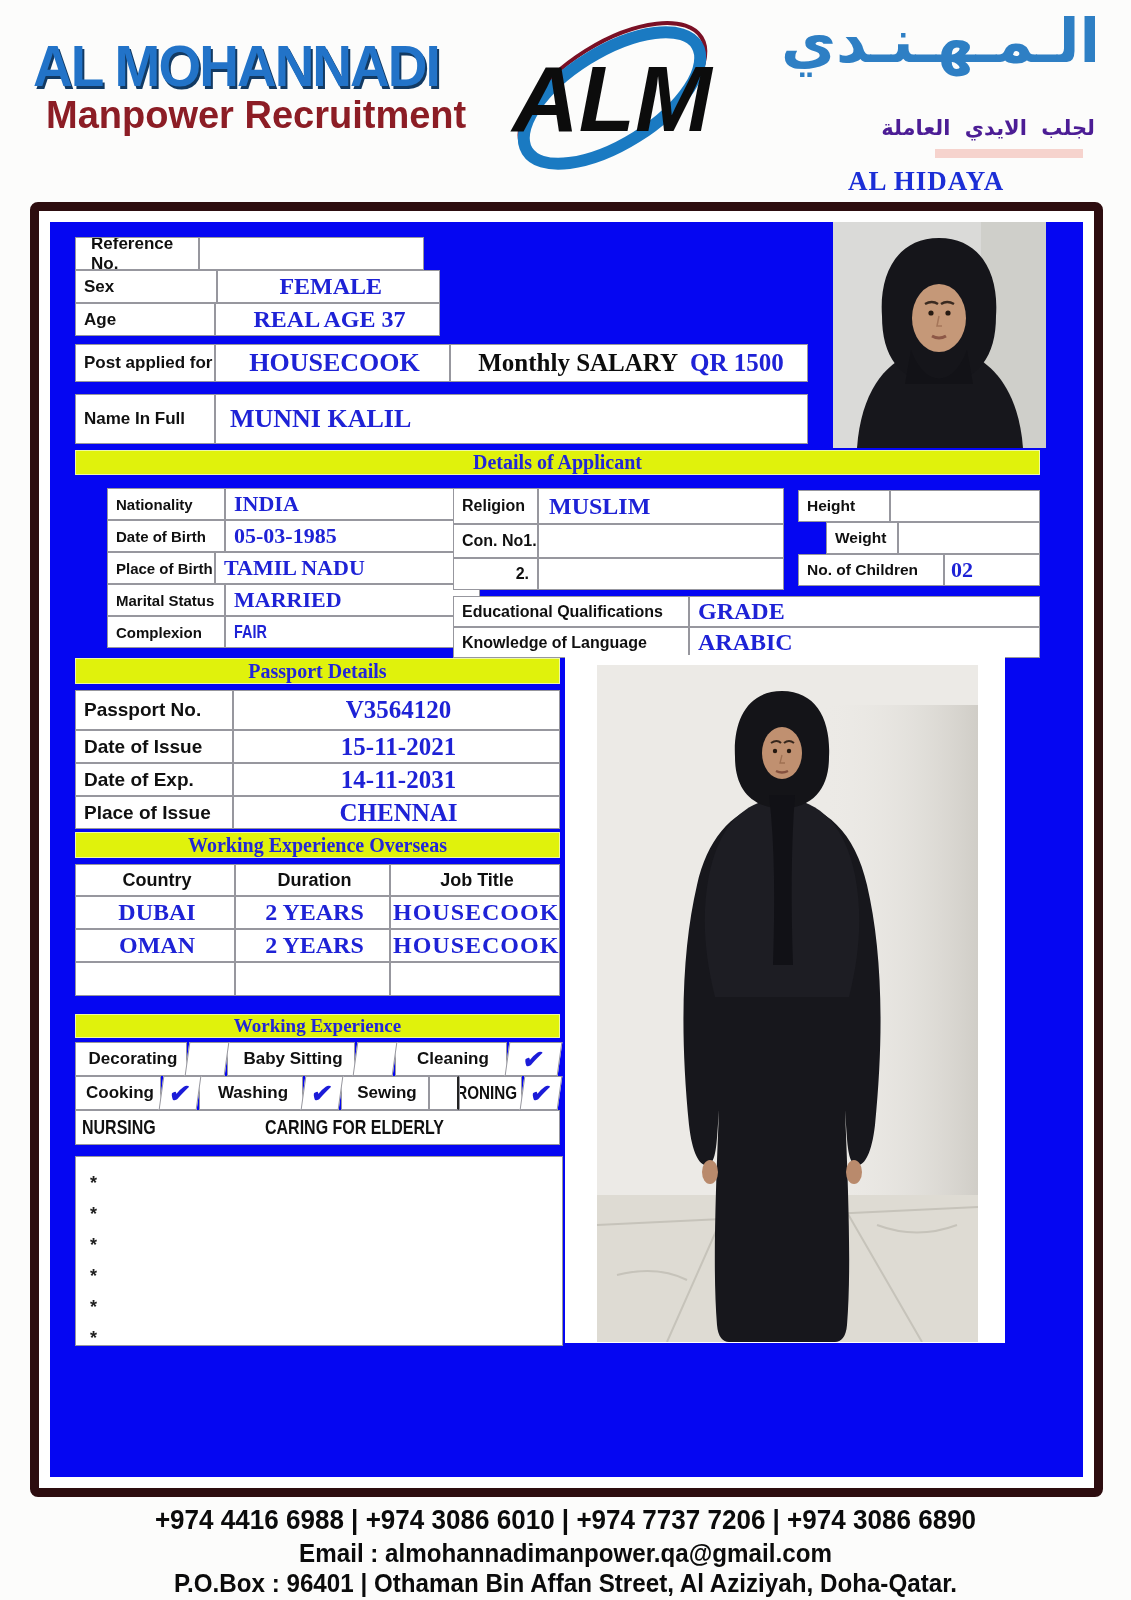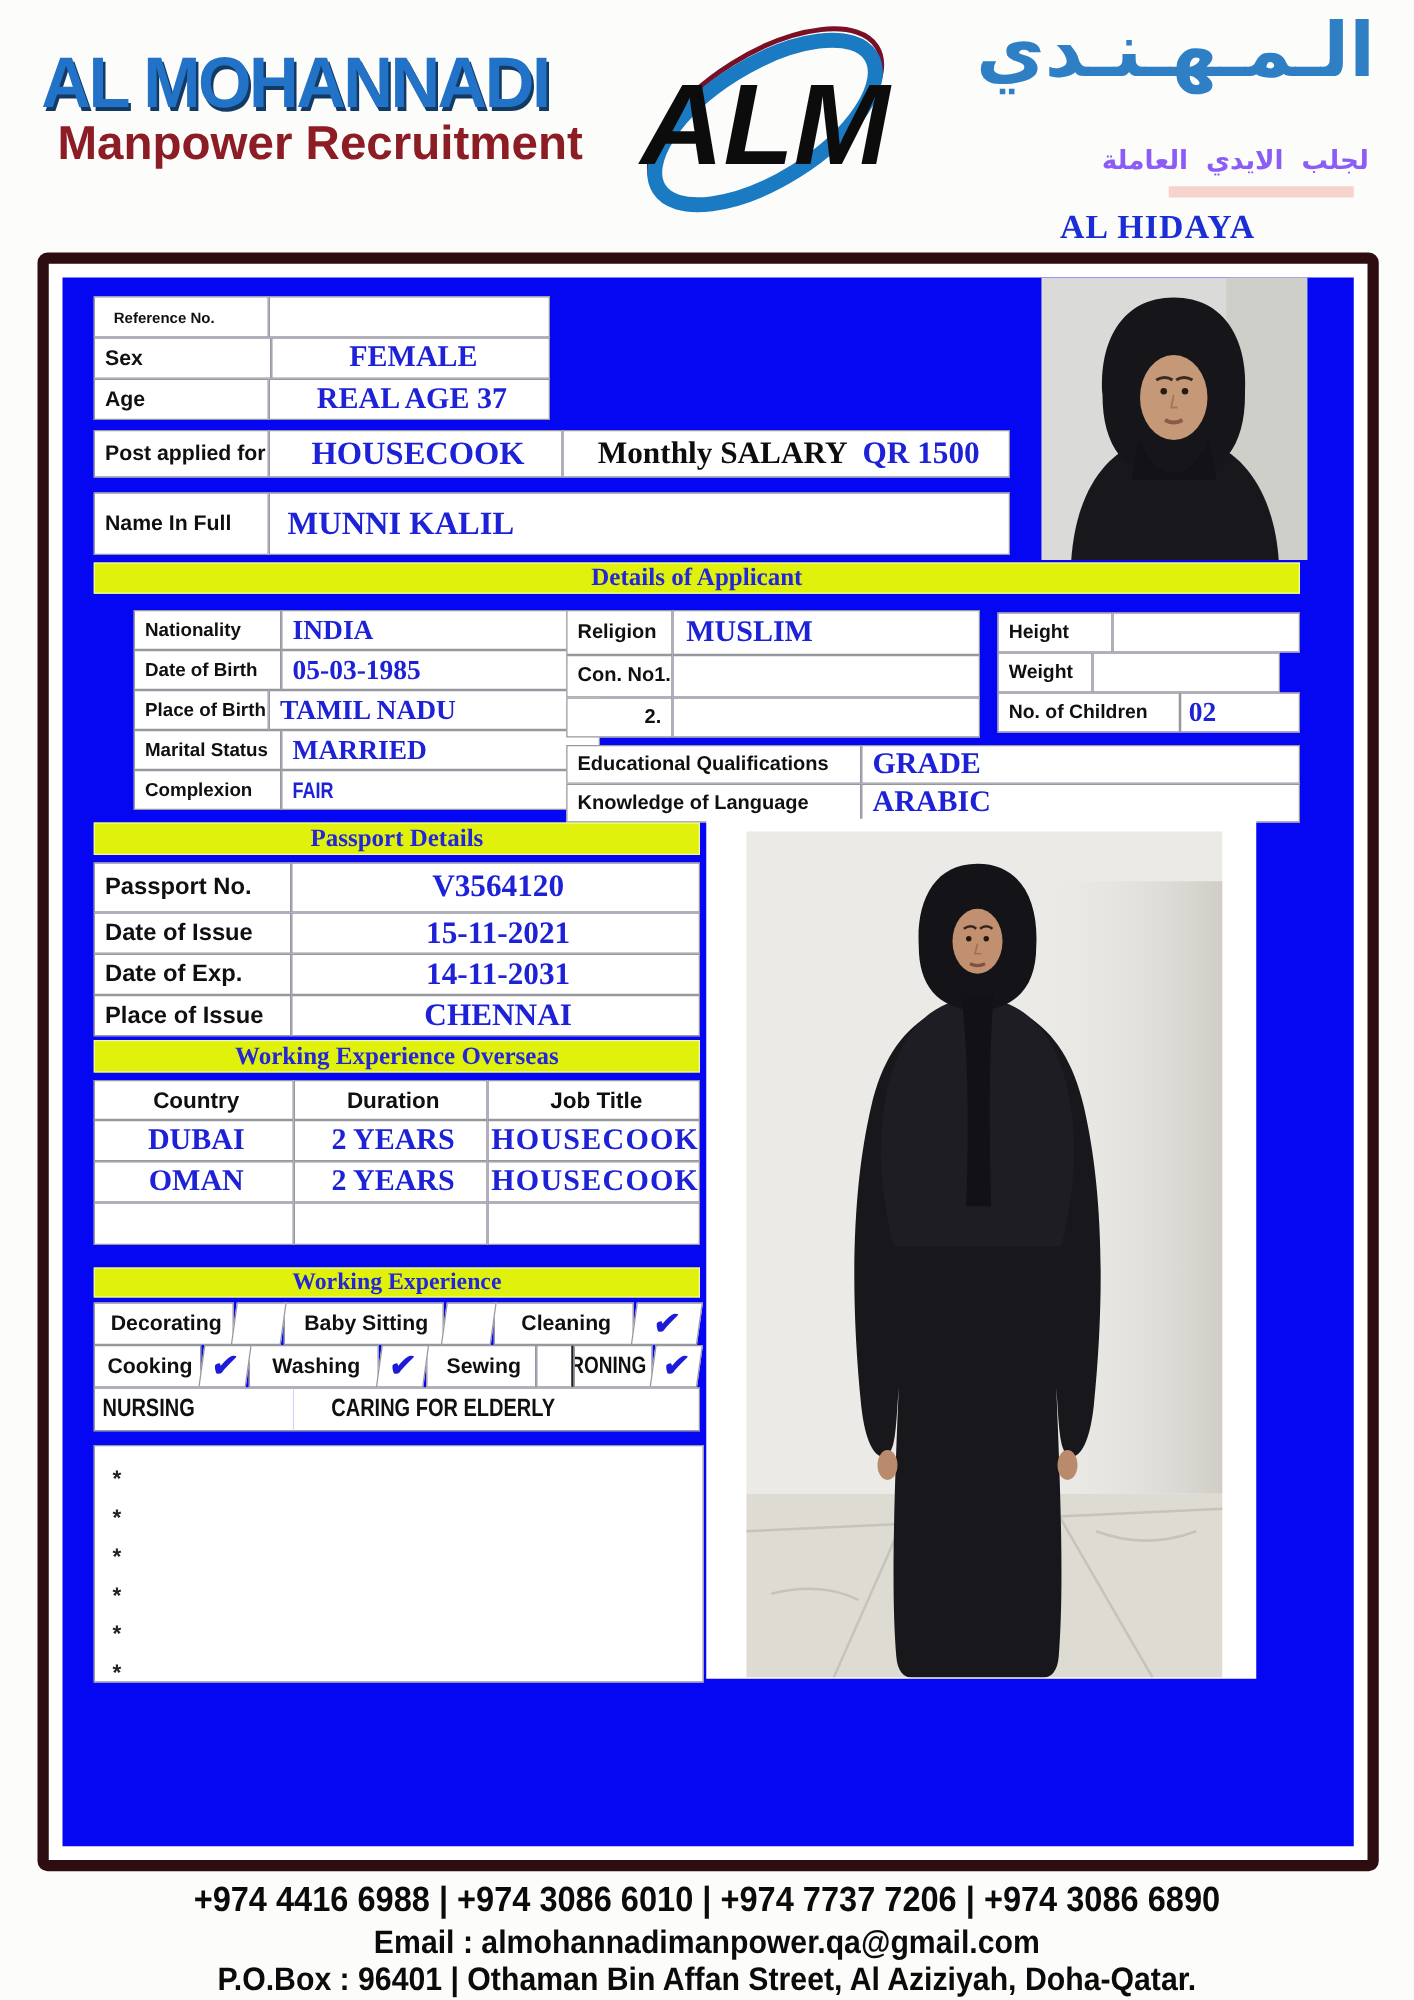--- a/index.html
+++ b/index.html
@@ -8,21 +8,21 @@
   .abs{position:absolute;}
 
   
   .brand1{left:33px;top:34px;font-size:55px;font-weight:900;letter-spacing:-2px;
           color:#2273c8;text-shadow:2px 3px 0 #123a63;transform:scaleY(1.04);}
   .brand2{left:46px;top:94px;font-size:38px;font-weight:700;color:#8c1d25;letter-spacing:0px;}
   .alm-wrap{left:492px;top:6px;width:240px;height:185px;}
   .arabic1{left:690px;top:6px;width:410px;text-align:right;direction:rtl;
            font-family:"DejaVu Sans",sans-serif;font-size:60px;font-weight:700;color:#2e7fc4;}
   .arabic2{left:760px;top:116px;width:335px;text-align:right;direction:rtl;
-           font-family:"DejaVu Sans",sans-serif;font-size:21px;font-weight:700;color:#8b5cf6;word-spacing:7px;}
+           font-family:"DejaVu Sans",sans-serif;font-size:21px;font-weight:700;color:#4c1d95;word-spacing:7px;}
   .pink-smear{left:935px;top:149px;width:148px;height:9px;background:#f3bdb4;opacity:.65;}
   .hidaya{left:848px;top:166px;font-family:"Liberation Serif",serif;font-size:27px;
           font-weight:700;color:#1b2ed6;letter-spacing:1px;}
 
   
   .frame{left:30px;top:202px;width:1055px;height:1277px;border:9px solid #2d0d0f;
          border-radius:8px;background:#ffffff;}
   .panel{position:absolute;left:11px;top:11px;right:11px;bottom:11px;background:#0506f2;}
 
   
@@ -65,21 +65,21 @@
   <div class="abs arabic2">لجلب الايدي العاملة</div>
   <div class="abs pink-smear"></div>
   <div class="abs hidaya">AL HIDAYA</div>
 
   <div class="abs frame">
     <div class="panel"></div>
   </div>
 
   <div class="abs" style="left:75px;top:237px;width:365px;">
     <div class="row" style="height:33px;">
-      <div class="cell lbl" style="width:140px;font-size:12px;padding-left:15px;">Reference No.</div>
+      <div class="cell lbl" style="width:124px;font-size:17px;padding-left:15px;">Reference No.</div>
       <div class="cell val ctr" style="width:225px;font-size:23px;"></div>
     </div>
     <div class="row" style="height:33px;">
       <div class="cell lbl" style="width:144px;font-size:17px;">Sex</div>
       <div class="cell val ctr" style="width:225px;font-size:24px;">FEMALE</div>
     </div>
     <div class="row" style="height:33px;">
       <div class="cell lbl" style="width:140px;font-size:17px;">Age</div>
       <div class="cell val ctr" style="width:225px;font-size:24px;">REAL AGE 37</div>
     </div>
@@ -156,21 +156,21 @@
       <div class="cell val" style="width:246px;font-size:22px;padding-left:10px;"></div>
     </div>
   </div>
 
   <div class="abs" style="left:798px;top:490px;width:242px;">
     <div class="row" style="height:32px;">
       <div class="cell lbl" style="width:92px;font-size:15.5px;">Height</div>
       <div class="cell val" style="width:150px;font-size:20px;padding-left:8px;"></div>
     </div>
     <div class="row" style="height:32px;">
-      <div class="cell lbl" style="width:76px;font-size:15.5px;">Weight</div>
+      <div class="cell lbl" style="width:76px;font-size:15.5px;margin-left:28px;">Weight</div>
       <div class="cell val" style="width:150px;font-size:20px;padding-left:8px;"></div>
     </div>
     <div class="row" style="height:32px;">
       <div class="cell lbl" style="width:146px;font-size:15.5px;">No. of Children</div>
       <div class="cell val" style="width:96px;font-size:22px;padding-left:6px;">02</div>
     </div>
   </div>
 
   <div class="abs row" style="left:453px;top:596px;width:587px;height:31px;">
     <div class="cell lbl" style="width:236px;font-size:16px;">Educational Qualifications</div>

